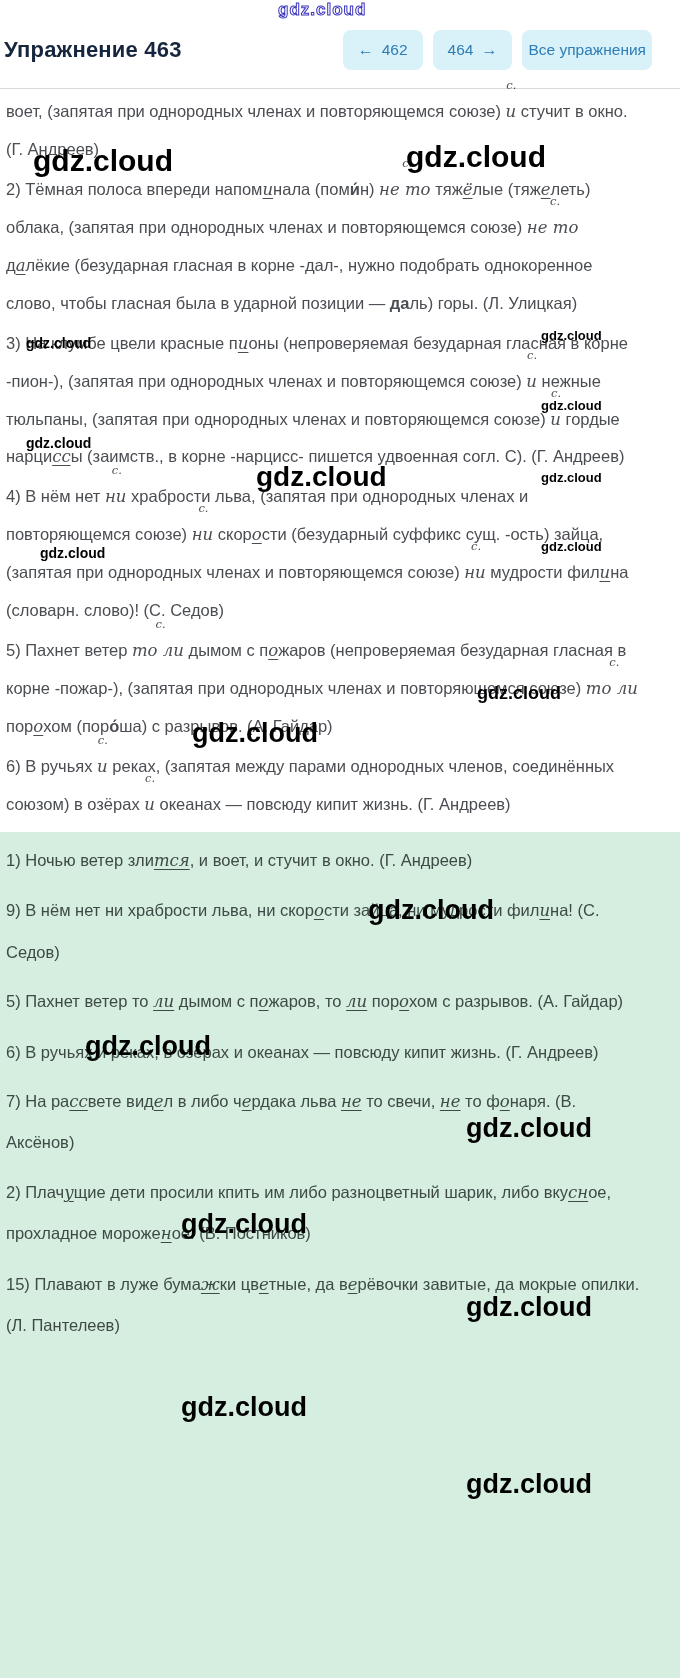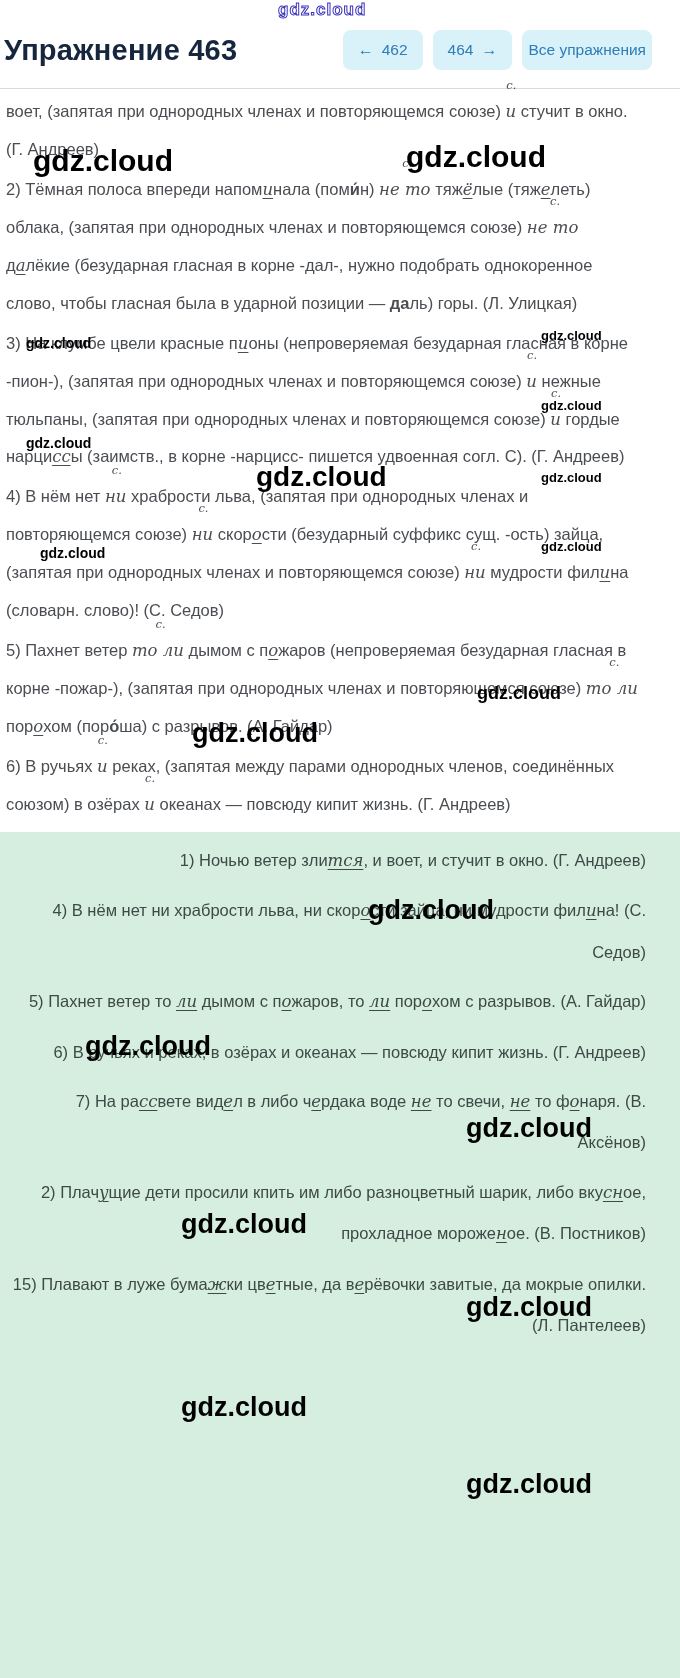--- a/index.html
+++ b/index.html
@@ -18,21 +18,21 @@
 
   
   .header {
     display: flex;
     align-items: center;
     justify-content: space-between;
     padding: 30px 28px 18px 4px;
   }
   .title {
     margin: 0;
-    font-size: 29px;
+    font-size: 22px;
     font-weight: bold;
     color: var(--title-color, #16263e);
     letter-spacing: 0.2px;
   }
   .nav { display: flex; gap: 10px; }
   .btn {
     display: inline-flex;
     align-items: center;
     gap: 8px;
     background: var(--button-bg, #d9f1f9);
@@ -56,21 +56,20 @@
   }
   .explanation p { margin: 0 0 2px 0; line-height: 2.3; }
 
   
   .answers {
     background: var(--answer-bg, #d6eee0);
     padding: 8px 34px 24px 6px;
     font-size: 16.5px;
     color: #3e4a46;
     flex: 1;
-    text-align: right;
   }
   .answers p { margin: 0 0 9px 0; line-height: 2.45; }
 
   
   .seg-u {
     font-family: "DejaVu Serif", serif;
     font-style: italic;
     text-decoration: underline;
     text-underline-offset: 3px;
     text-decoration-thickness: 1px;
@@ -158,21 +157,21 @@
     <p><span>воет, (запятая при однородных членах и повторяющемся союзе) </span><span class="conj"><span class="conj-mark">с.</span><span>и</span></span><span> стучит в окно. (Г. Андреев)</span></p>
     <p><span>2) Тёмная полоса впереди напом</span><span class="seg-u">и</span><span>нала (пом</span><span class="seg-b">и́</span><span>н) </span><span class="conj"><span class="conj-mark">с.</span><span>не то</span></span><span> тяж</span><span class="seg-u">ё</span><span>лые (тяж</span><span class="seg-u">е</span><span>леть) облака, (запятая при однородных членах и повторяющемся союзе) </span><span class="conj"><span class="conj-mark">с.</span><span>не то</span></span><span> д</span><span class="seg-u">а</span><span>лёкие (безударная гласная в корне -дал-, нужно подобрать однокоренное слово, чтобы гласная была в ударной позиции — </span><span class="seg-b">да</span><span>ль) горы. (Л. Улицкая)</span></p>
     <p><span>3) На клумбе цвели красные п</span><span class="seg-u">и</span><span>оны (непроверяемая безударная гласная в корне -пион-), (запятая при однородных членах и повторяющемся союзе) </span><span class="conj"><span class="conj-mark">с.</span><span>и</span></span><span> нежные тюльпаны, (запятая при однородных членах и повторяющемся союзе) </span><span class="conj"><span class="conj-mark">с.</span><span>и</span></span><span> гордые нарци</span><span class="seg-u">сс</span><span>ы (заимств., в корне -нарцисс- пишется удвоенная согл. С). (Г. Андреев)</span></p>
     <p><span>4) В нём нет </span><span class="conj"><span class="conj-mark">с.</span><span>ни</span></span><span> храбрости льва, (запятая при однородных членах и повторяющемся союзе) </span><span class="conj"><span class="conj-mark">с.</span><span>ни</span></span><span> скор</span><span class="seg-u">о</span><span>сти (безударный суффикс сущ. -ость) зайца, (запятая при однородных членах и повторяющемся союзе) </span><span class="conj"><span class="conj-mark">с.</span><span>ни</span></span><span> мудрости фил</span><span class="seg-u">и</span><span>на (словарн. слово)! (С. Седов)</span></p>
     <p><span>5) Пахнет ветер </span><span class="conj"><span class="conj-mark">с.</span><span>то ли</span></span><span> дымом с п</span><span class="seg-u">о</span><span>жаров (непроверяемая безударная гласная в корне -пожар-), (запятая при однородных членах и повторяющемся союзе) </span><span class="conj"><span class="conj-mark">с.</span><span>то ли</span></span><span> пор</span><span class="seg-u">о</span><span>хом (пор</span><span class="seg-b">о́</span><span>ша) с разрывов. (А. Гайдар)</span></p>
     <p><span>6) В ручьях </span><span class="conj"><span class="conj-mark">с.</span><span>и</span></span><span> реках, (запятая между парами однородных членов, соединённых союзом) в озёрах </span><span class="conj"><span class="conj-mark">с.</span><span>и</span></span><span> океанах — повсюду кипит жизнь. (Г. Андреев)</span></p>
   </section>
 
   <section class="answers">
     <p><span>1) Ночью ветер зли</span><span class="seg-u">тся</span><span>, и воет, и стучит в окно. (Г. Андреев)</span></p>
-    <p><span>4) В нём нет ни храбрости льва, ни скор</span><span class="seg-u">о</span><span>сти зайца, ни мудрости фил</span><span class="seg-u">и</span><span>на! (С. Седов)</span></p>
+    <p><span>9) В нём нет ни храбрости льва, ни скор</span><span class="seg-u">о</span><span>сти зайца, ни мудрости фил</span><span class="seg-u">и</span><span>на! (С. Седов)</span></p>
     <p><span>5) Пахнет ветер то </span><span class="seg-u">ли</span><span> дымом с п</span><span class="seg-u">о</span><span>жаров, то </span><span class="seg-u">ли</span><span> пор</span><span class="seg-u">о</span><span>хом с разрывов. (А. Гайдар)</span></p>
     <p><span>6) В ручьях и реках, в озёрах и океанах — повсюду кипит жизнь. (Г. Андреев)</span></p>
-    <p><span>7) На ра</span><span class="seg-u">сс</span><span>вете вид</span><span class="seg-u">е</span><span>л в либо ч</span><span class="seg-u">е</span><span>рдака воде </span><span class="seg-u">не</span><span> то свечи, </span><span class="seg-u">не</span><span> то ф</span><span class="seg-u">о</span><span>наря. (В. Аксёнов)</span></p>
+    <p><span>7) На ра</span><span class="seg-u">сс</span><span>вете вид</span><span class="seg-u">е</span><span>л в либо ч</span><span class="seg-u">е</span><span>рдака льва </span><span class="seg-u">не</span><span> то свечи, </span><span class="seg-u">не</span><span> то ф</span><span class="seg-u">о</span><span>наря. (В. Аксёнов)</span></p>
     <p><span>2) Плач</span><span class="seg-u">у</span><span>щие дети просили кпить им либо разноцветный шарик, либо вку</span><span class="seg-u">сн</span><span>ое, прохладное мороже</span><span class="seg-u">н</span><span>ое. (В. Постников)</span></p>
     <p><span>15) Плавают в луже бума</span><span class="seg-u">ж</span><span>ки цв</span><span class="seg-u">е</span><span>тные, да в</span><span class="seg-u">е</span><span>рёвочки завитые, да мокрые опилки. (Л. Пантелеев)</span></p>
   </section>
 
 </div>
 
 </body></html>

